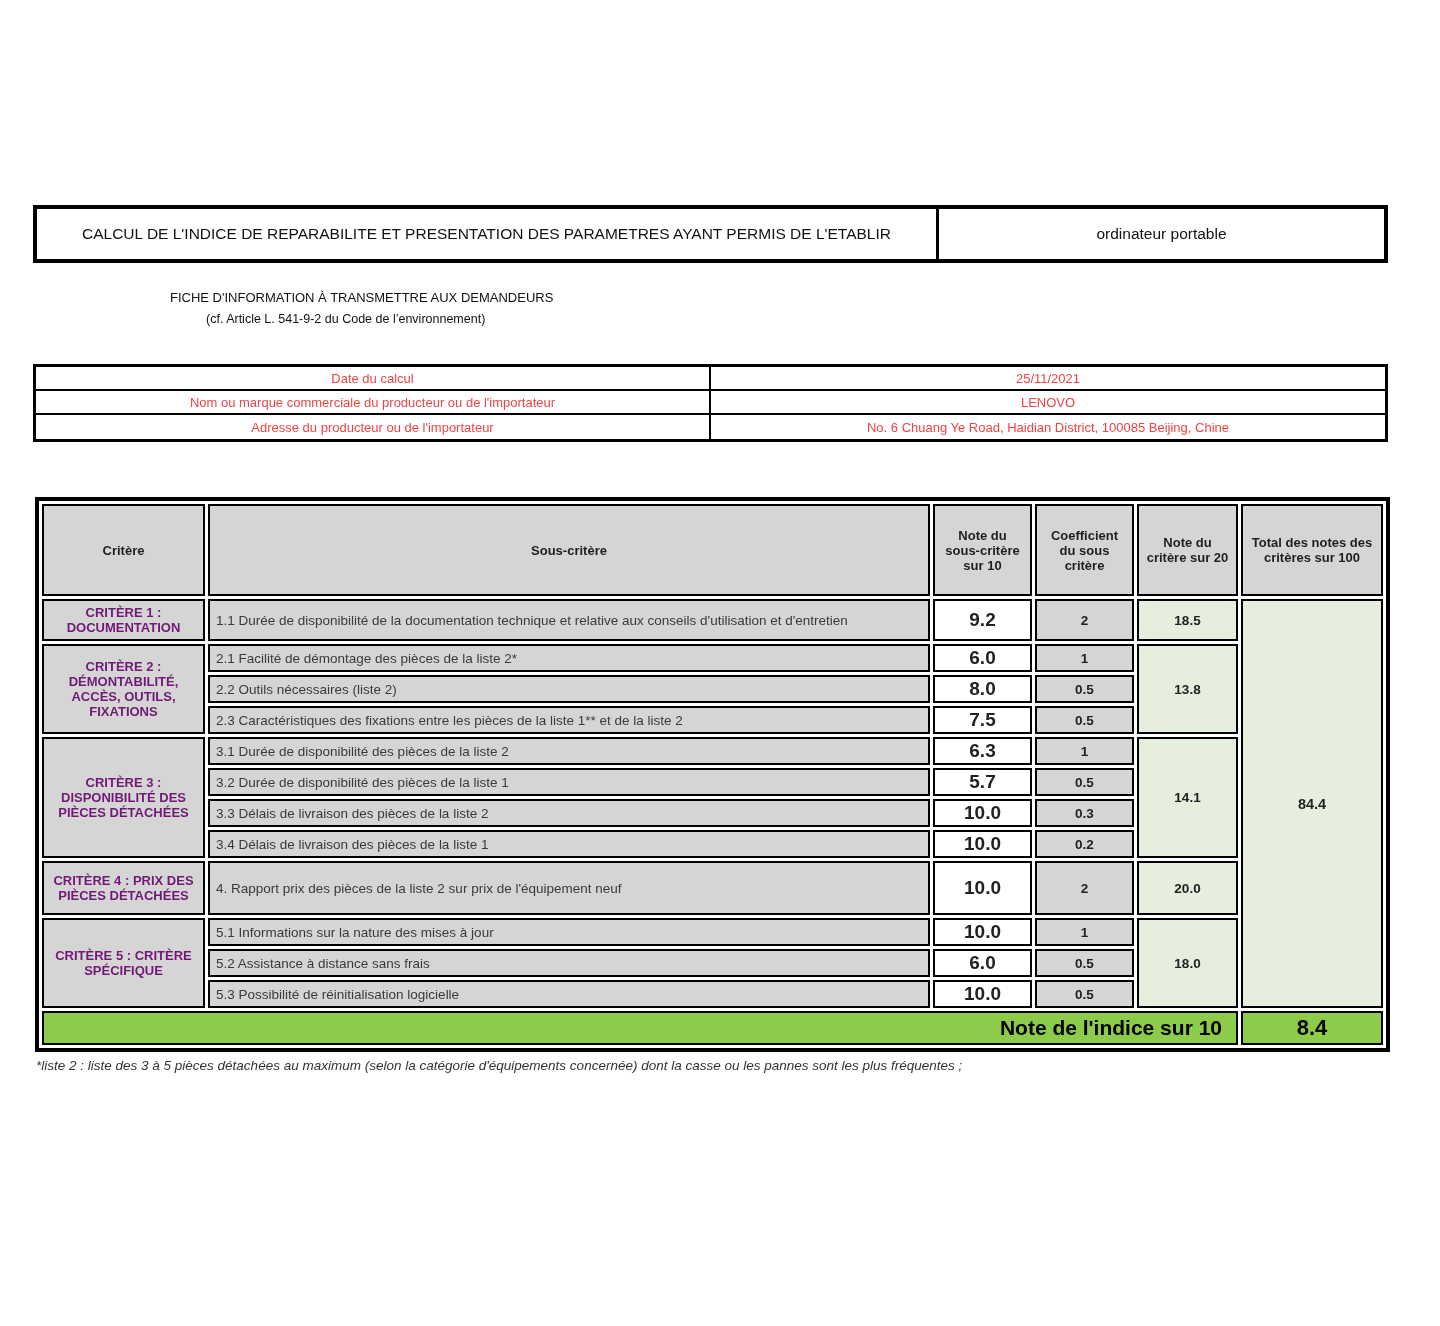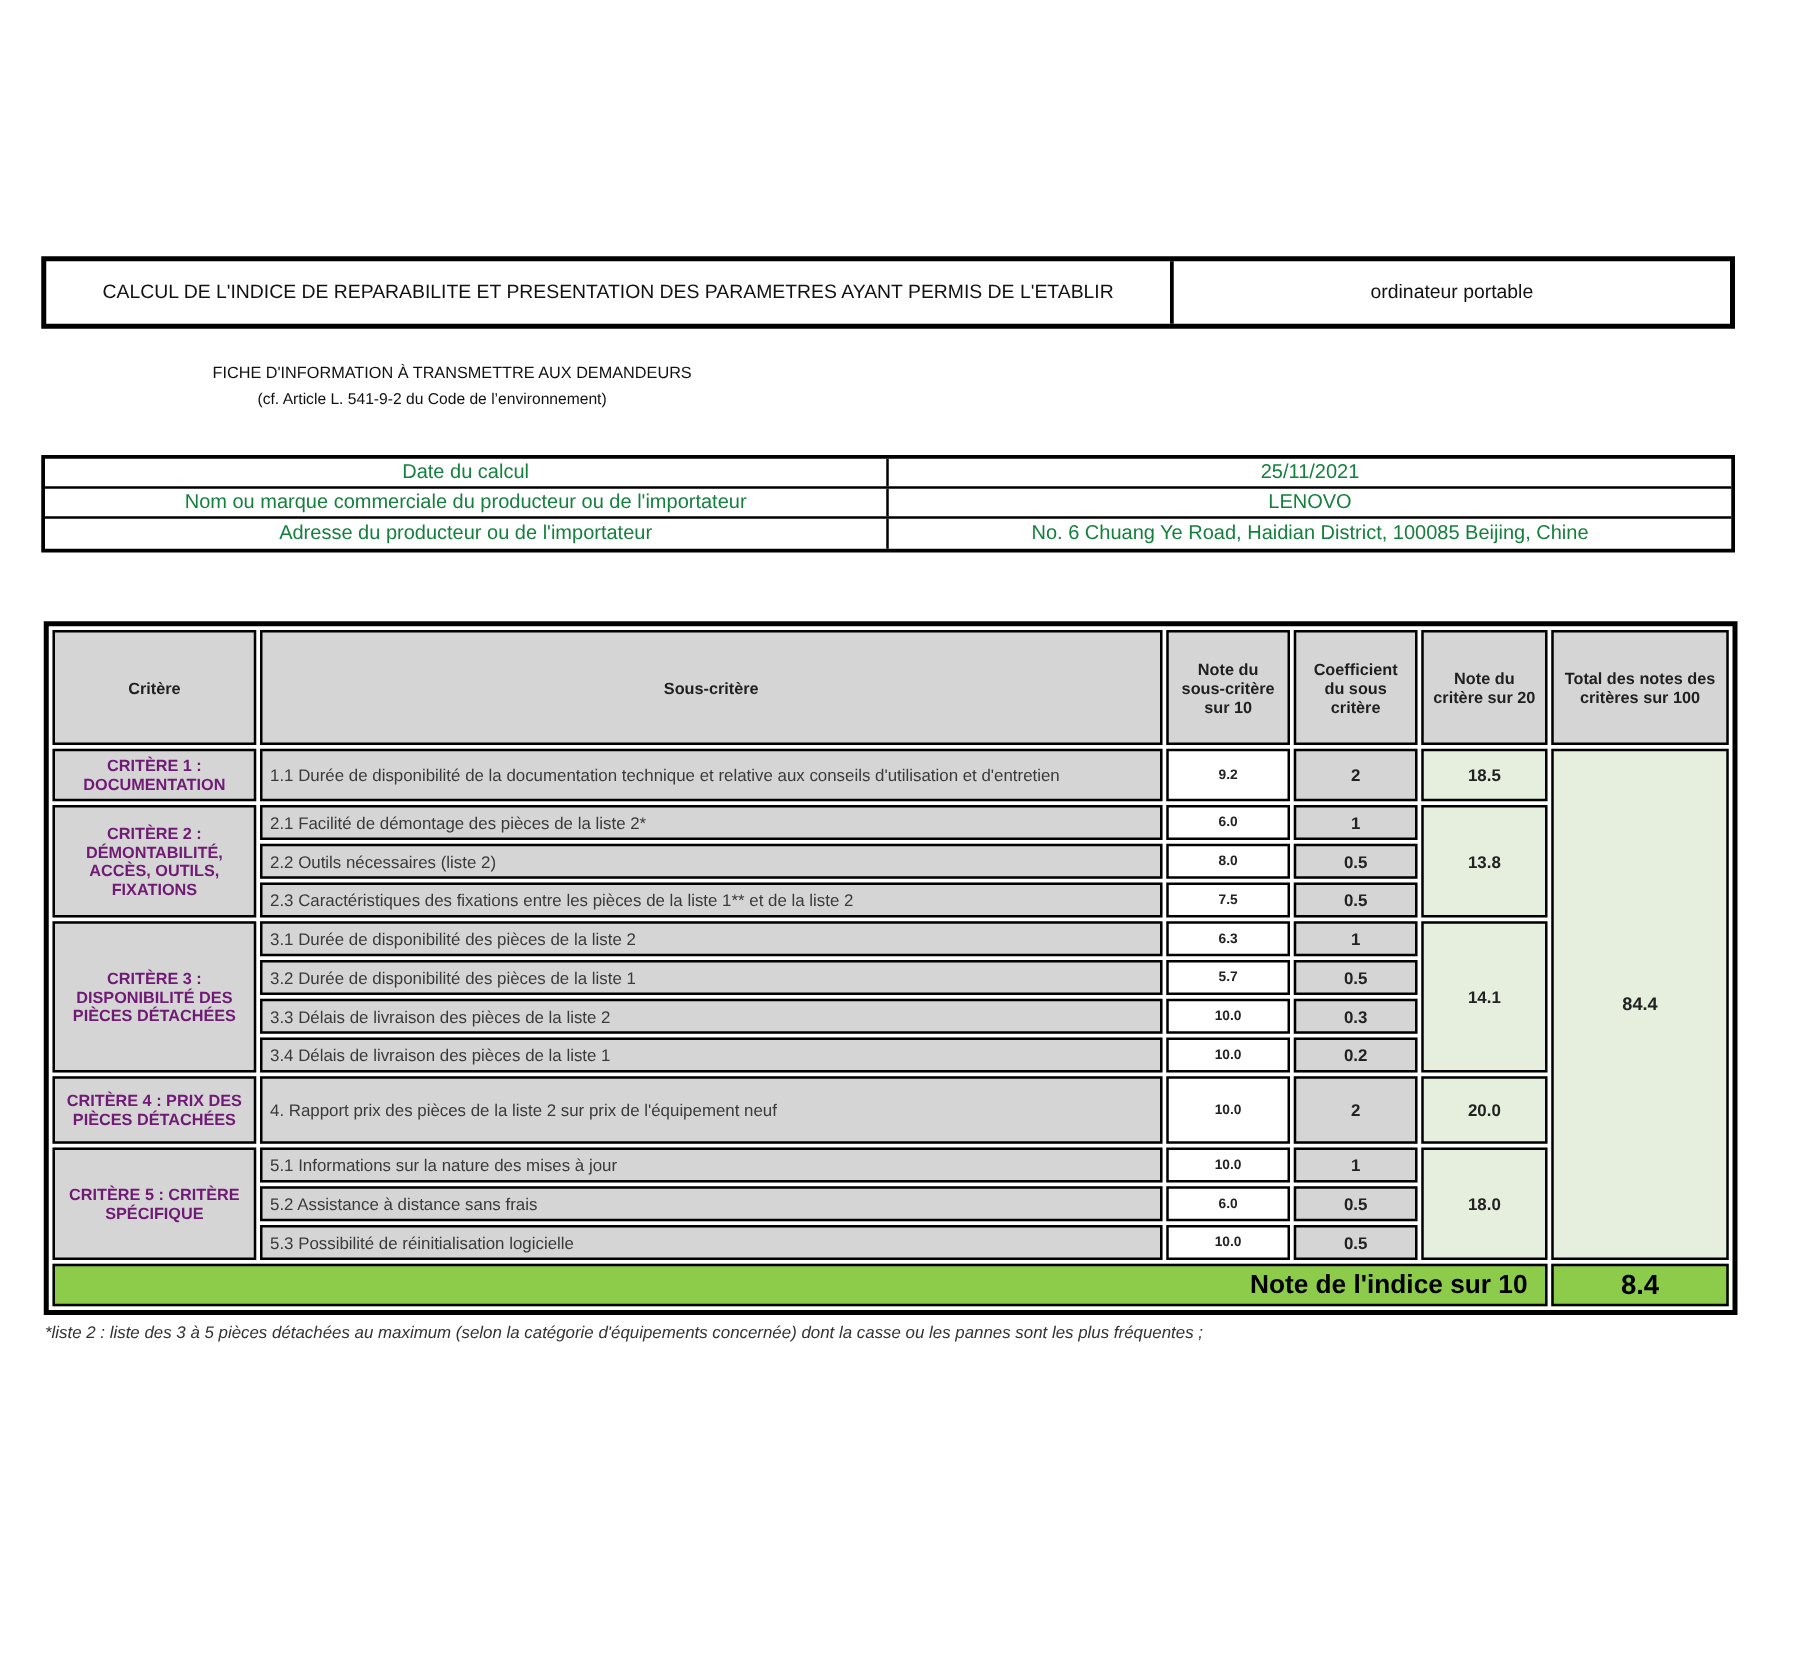--- a/index.html
+++ b/index.html
@@ -27,21 +27,21 @@
 
   
   .info-table {
     position:absolute; left:33px; top:364px; width:1355px;
     border:3px solid #000; background:#fff;
   }
   .info-row { display:flex; height:24px; border-bottom:2px solid #000; }
   .info-row:last-child { border-bottom:none; }
   .info-row .label, .info-row .value {
     display:flex; align-items:center; justify-content:center;
-    font-size:16px; color:#15803d; white-space:nowrap;
+    font-size:13px; color:#ef4444; white-space:nowrap;
   }
   .info-row .label { width:675px; border-right:2px solid #000; }
   .info-row .value { flex:1; }
 
   
   table.criteria {
     position:absolute; left:35px; top:497px; width:1350px;
     border:4px solid #000; border-collapse:separate; border-spacing:3px;
     table-layout:fixed; background:#fff;
   }
@@ -66,21 +66,21 @@
     text-align:center; padding:2px 6px;
   }
   td.crit {
     background:#d5d5d5; font-size:13px; font-weight:bold; color:#701a75;
     text-align:center; padding:1px 3px; word-break:break-word;
   }
   td.sub {
     background:#d5d5d5; font-size:13.5px; color:#3a3a3a;
     text-align:left; padding:1px 6px;
   }
-  td.note { background:#ffffff; font-size:11px; font-weight:bold; color:#222; text-align:center; }
+  td.note { background:#ffffff; font-size:19px; font-weight:bold; color:#222; text-align:center; }
   td.coef { background:#d5d5d5; font-size:13.5px; font-weight:bold; color:#222; text-align:center; }
   td.s20  { background:#e6eedd; font-size:13.5px; font-weight:bold; color:#222; text-align:center; }
   td.total{ background:#e6eedd; font-size:14.5px; font-weight:bold; color:#222; text-align:center; }
 
   td.idx-label {
     background:#8dcc4a; font-size:21px; font-weight:bold; color:#000;
     text-align:right; padding-right:14px;
   }
   td.idx-value {
     background:#8dcc4a; font-size:22px; font-weight:bold; color:#000; text-align:center;

